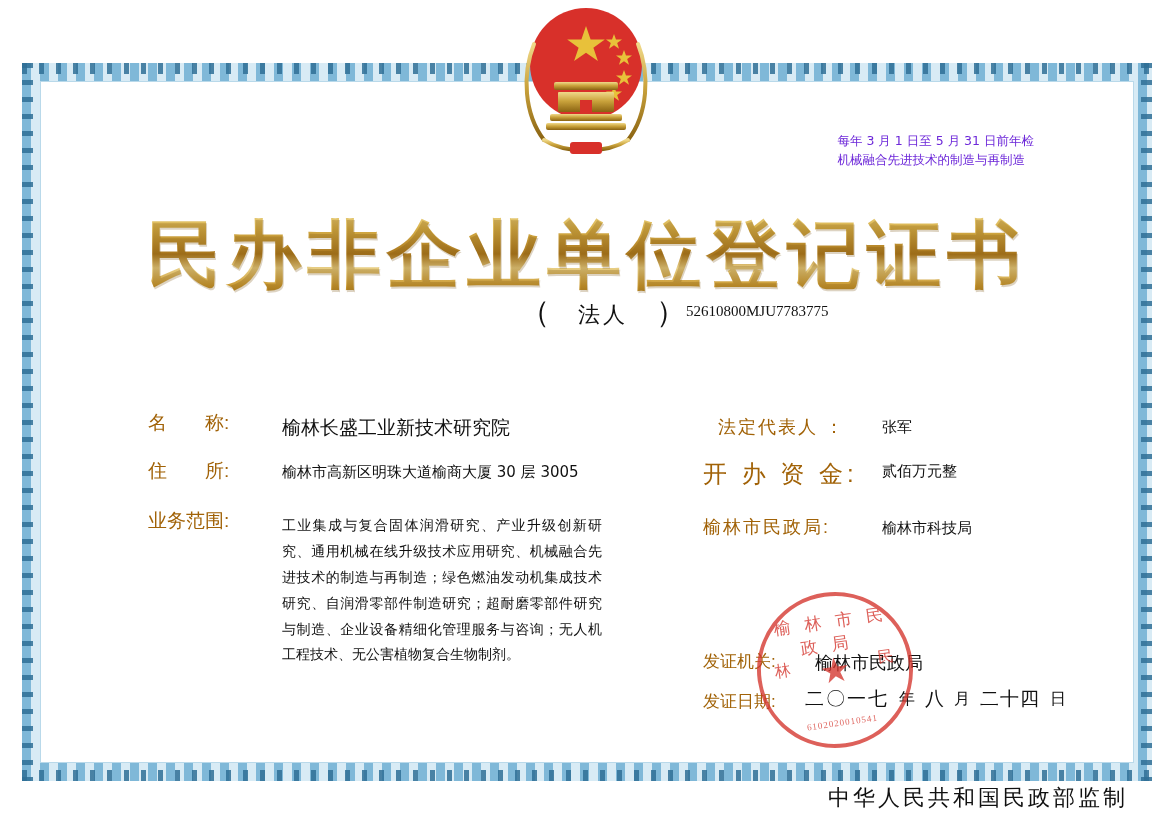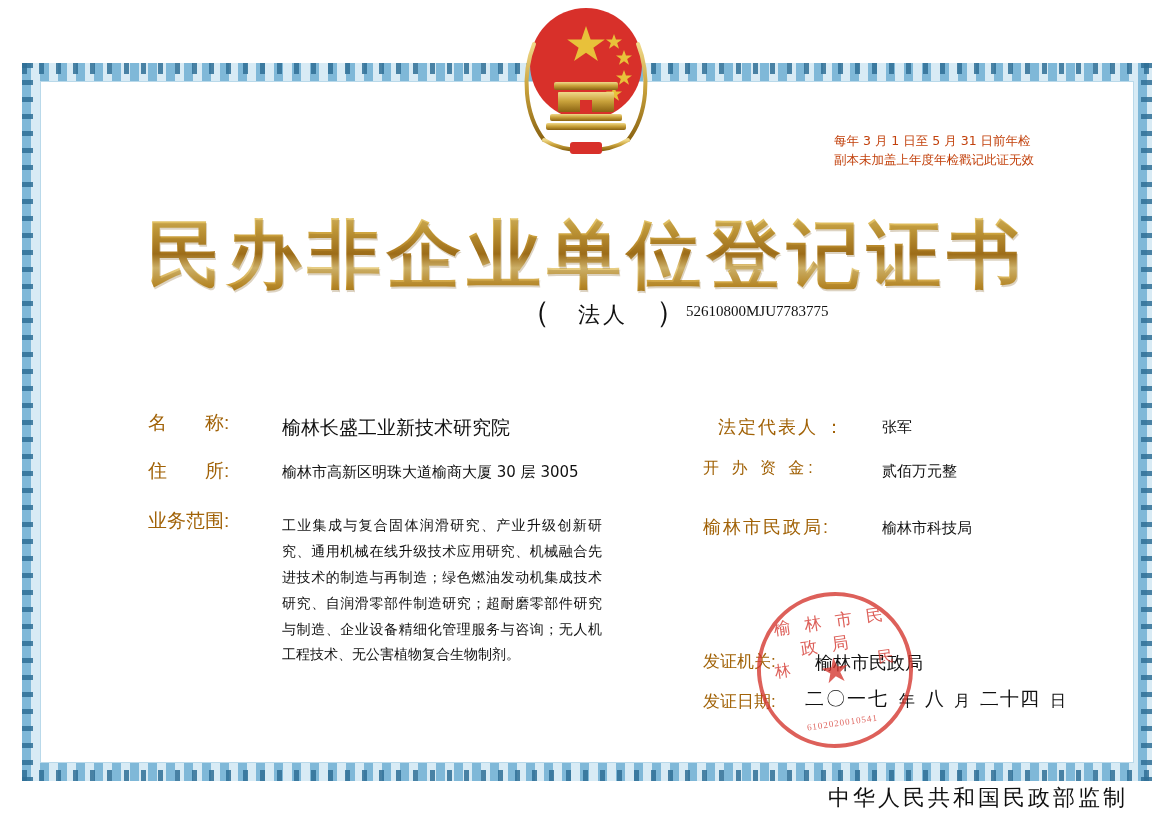--- a/index.html
+++ b/index.html
@@ -83,21 +83,21 @@
   }
 
   
   .notice {
     position: absolute;
     right: 140px;
     top: 131px;
     text-align: left;
     line-height: 1.55;
     font-size: 12.5px;
-    color: #c2410c;
+    color: #6d28d9;
     font-family: "DejaVu Sans", sans-serif;
     white-space: nowrap;
   }
 
   
   .main-title {
     position: absolute;
     left: 0;
     right: 0;
     top: 206px;
@@ -172,35 +172,35 @@
     left: 282px; top: 513px;
     width: 320px;
     font-size: 14px;
     line-height: 1.85;
     text-align: justify;
     font-family: Liberation Serif, serif;
   }
 
   #label-rep      { left: 718px; top: 415px; font-size: 18px; letter-spacing: 2px; }
   #value-rep      { left: 882px; top: 418px; }
-  #label-capital  { left: 703px; top: 458px; font-size: 16px; letter-spacing: 4px; }
+  #label-capital  { left: 703px; top: 458px; font-size: 24px; letter-spacing: 4px; }
   #value-capital  { left: 882px; top: 462px; }
   #label-authority{ left: 703px; top: 515px; font-size: 18px; letter-spacing: 2px; }
   #value-authority{ left: 882px; top: 519px; }
 
   #label-issuer   { left: 703px; top: 650px; font-size: 17px; }
   #value-issuer   { left: 815px; top: 651px; font-size: 18px; }
   #label-date     { left: 703px; top: 690px; font-size: 17px; }
 
   .date-line {
     position: absolute;
     left: 800px;
     top: 686px;
     display: flex;
-    align-items: flex-end;
+    align-items: center;
     font-family: "DejaVu Sans", sans-serif;
     color: #111;
   }
   .date-line span { padding: 0 5px; }
   .d-year  { font-size: 19px; letter-spacing: 2px; }
   .d-unit  { font-size: 16px; }
   .d-month { font-size: 19px; }
   .d-day   { font-size: 19px; letter-spacing: 1px; }
 
   
@@ -317,21 +317,21 @@
         <path d="M34 136 C56 150 96 150 118 136"></path>
       </g>
       <g fill="#d8302a">
         <rect x="60" y="138" width="32" height="12" rx="3"></rect>
       </g>
     </svg>
   </div>
 
   <div class="notice">
     <div>每年 3 月 1 日至 5 月 31 日前年检</div>
-    <div>副本未加盖上年度年检戳记此证无效</div>
+    <div>机械融合先进技术的制造与再制造</div>
   </div>
 
   <div class="main-title">民办非企业单位登记证书</div>
 
   <div class="subtitle-row">
     <span class="paren">（</span>
     <span class="legal-person">法人</span>
     <span class="paren">）</span>
     <span class="credit-code">52610800MJU7783775</span>
   </div>

